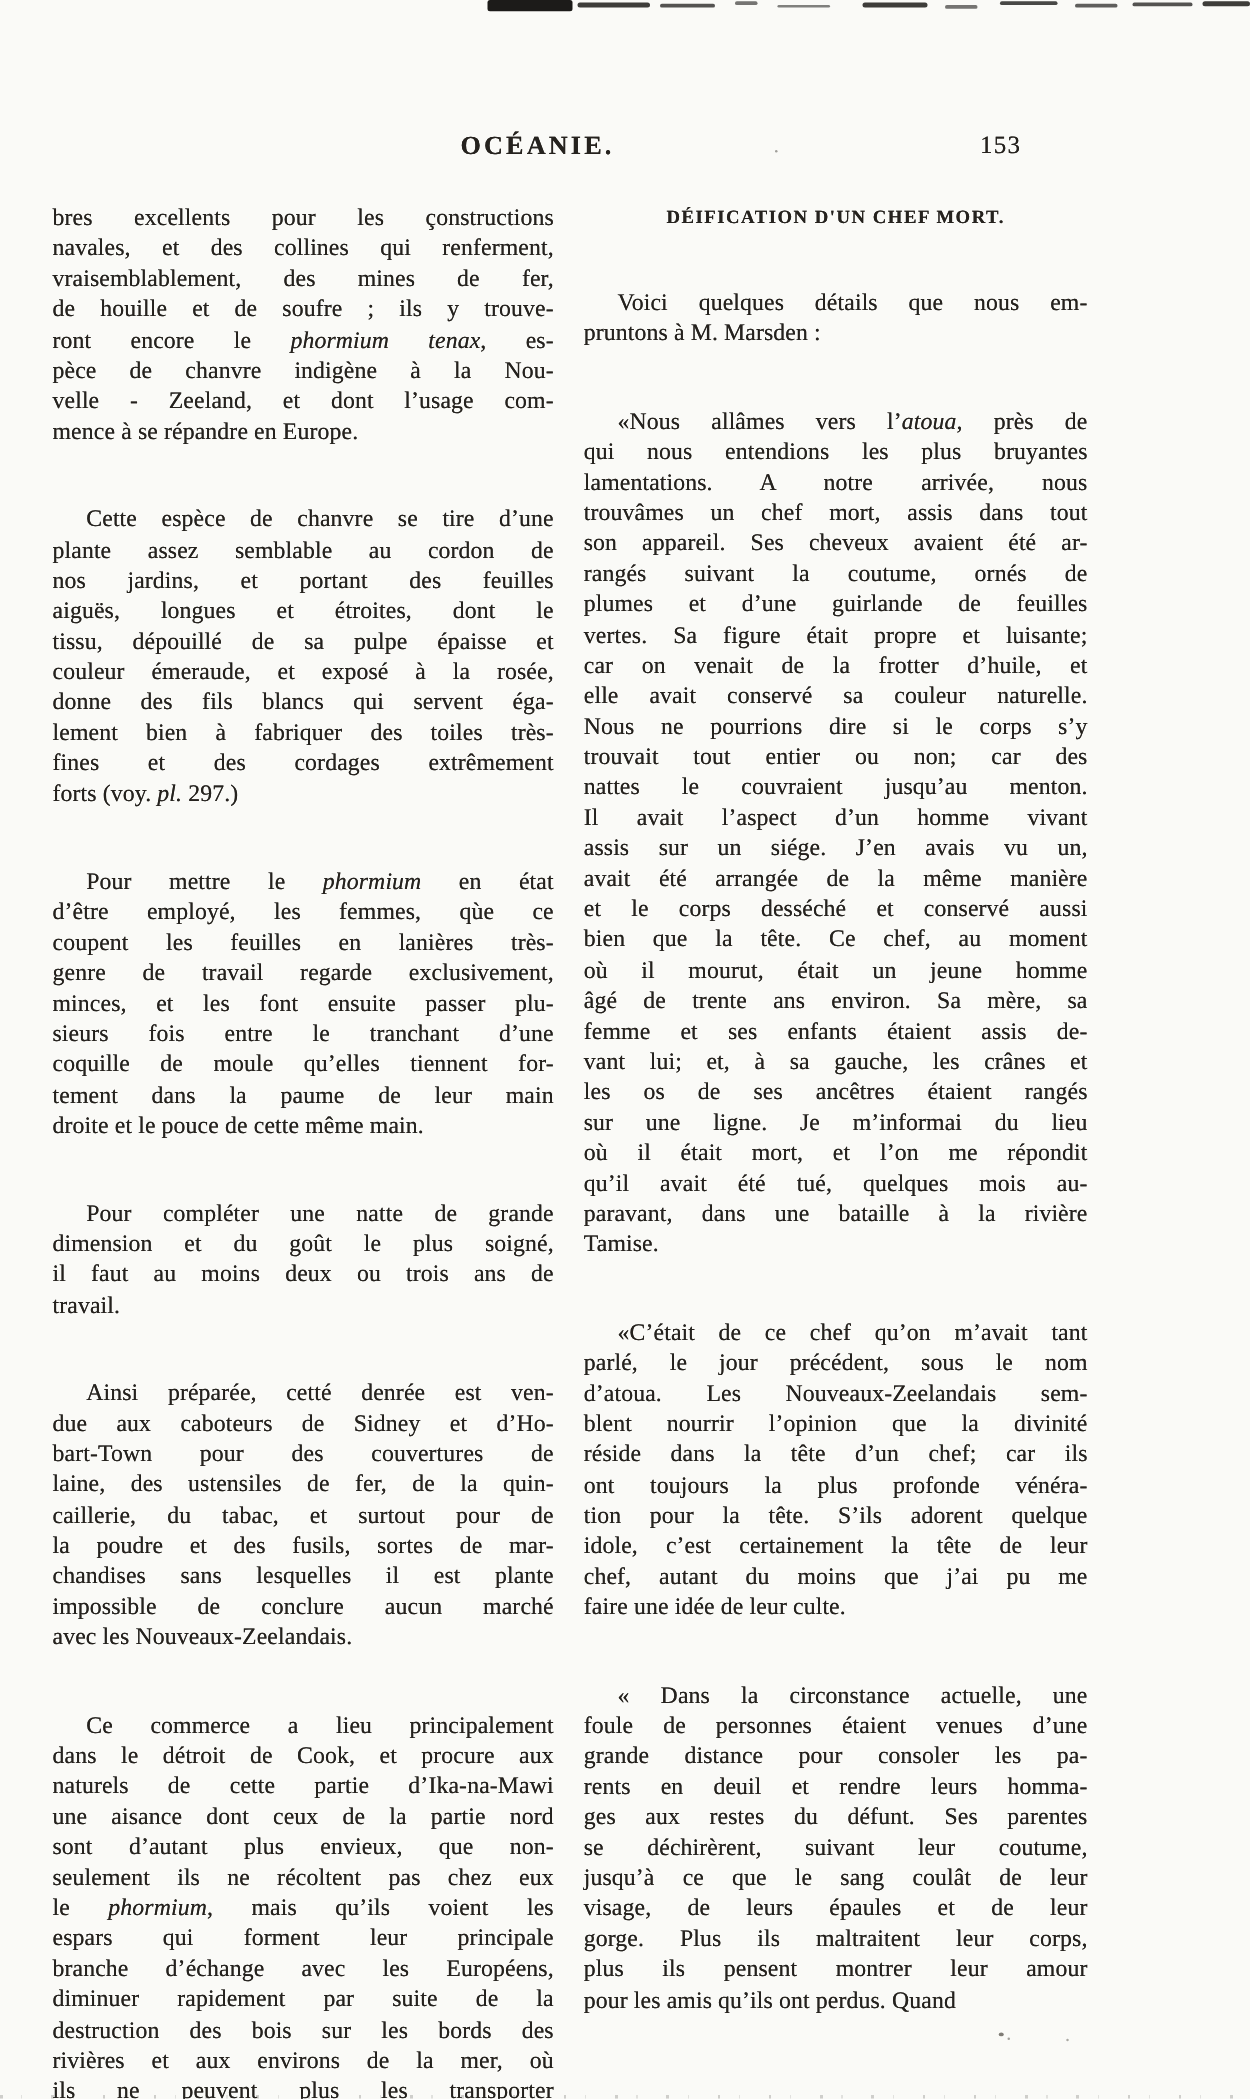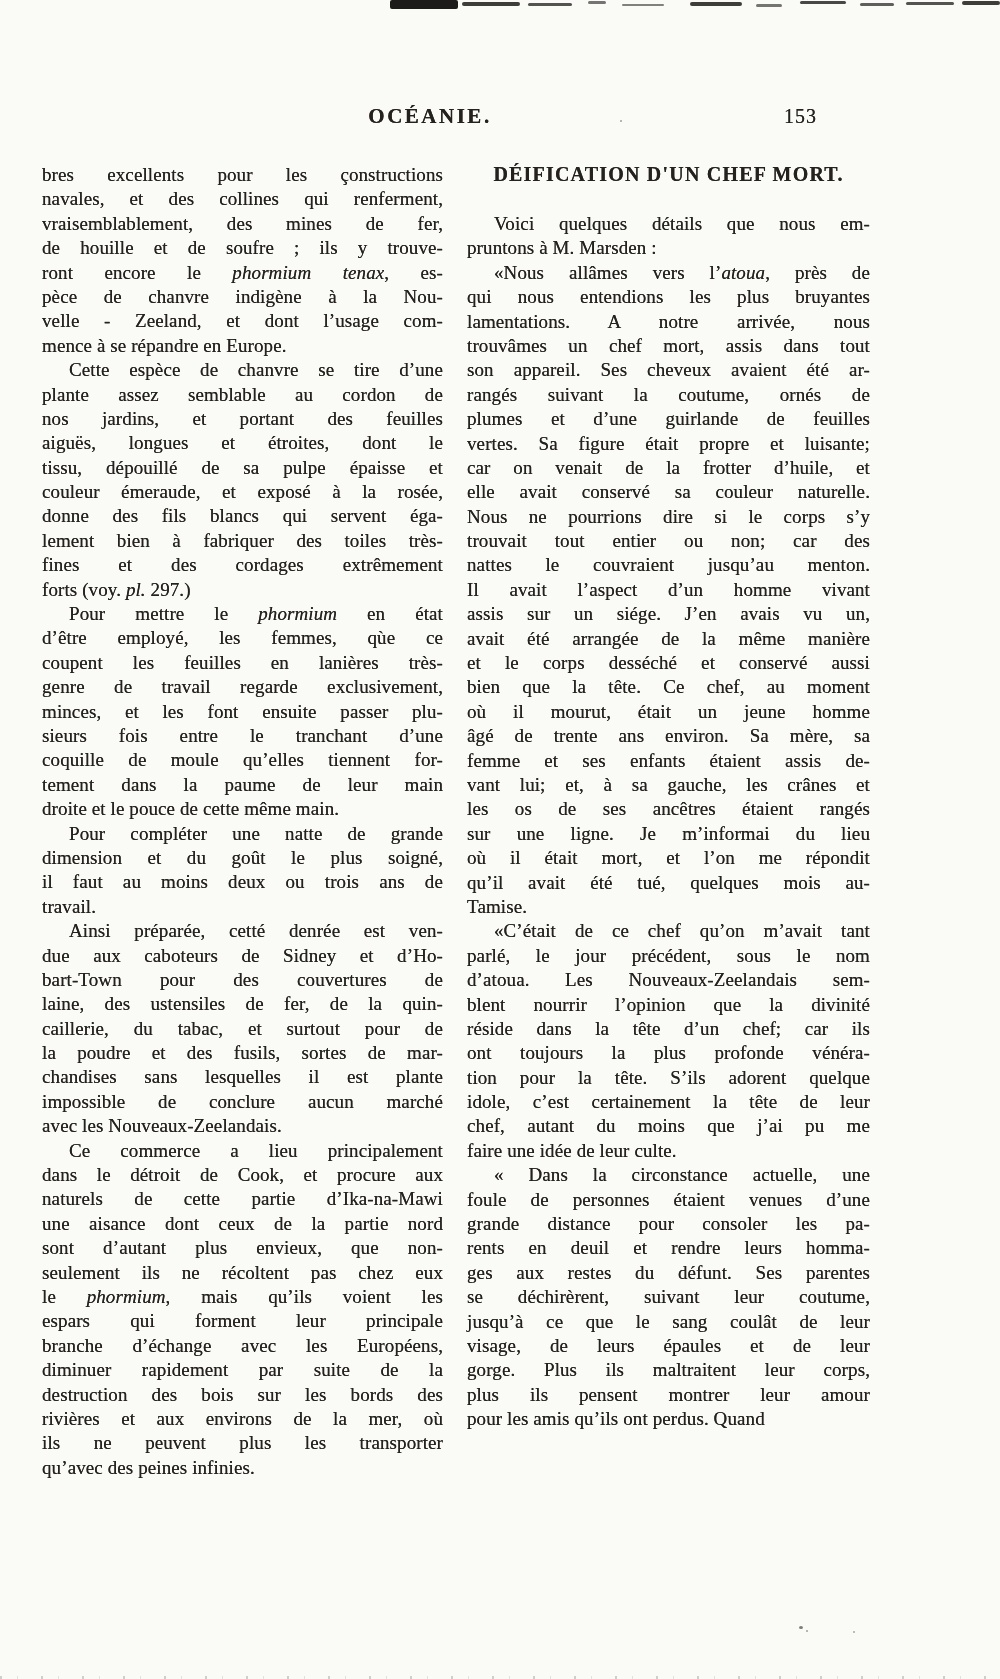--- a/index.html
+++ b/index.html
@@ -31,31 +31,31 @@
   
   .col{
     position:absolute;
     font-size:19px;line-height:24.4px;
     text-shadow:0 0 .45px rgba(37,34,30,.85);
     letter-spacing:.1px;
   }
   .col-left{left:42px;top:163px;width:401px;}
   .col-right{left:467px;top:163px;width:403px;}
   .section-heading{
-    font-size:20px;line-height:22px;letter-spacing:1.2px;
+    font-size:15px;line-height:22px;letter-spacing:1.2px;
     text-align:center;font-weight:bold;
-    margin:0 0 27px 0;white-space:nowrap;
+    margin:0 0 15px 0;white-space:nowrap;
   }
   .ln{
     text-align:justify;
     text-align-last:justify;
     height:24.4px;
     white-space:normal;
   }
-  .ln.ind{padding-left:27px;}
+  .ln.ind{padding-left:27px;margin-top:46px;}
   .ln.plast{text-align-last:left;}
   .ln i{font-style:italic;}
   
   .seg{position:absolute;background:#1c1b19;border-radius:2px;}
   .speck{position:absolute;background:#4a463f;border-radius:50%;}
   .bottom-speckles{
     position:absolute;left:0;bottom:0;width:1000px;height:3px;
     background:repeating-linear-gradient(90deg,
       rgba(45,42,38,.38) 0 2px, transparent 2px 17px,
       rgba(45,42,38,.22) 17px 18px, transparent 18px 41px);
@@ -170,20 +170,21 @@
         <div class="ln">et le corps desséché et conservé aussi</div>
         <div class="ln">bien que la tête. Ce chef, au moment</div>
         <div class="ln">où il mourut, était un jeune homme</div>
         <div class="ln">âgé de trente ans environ. Sa mère, sa</div>
         <div class="ln">femme et ses enfants étaient assis de-</div>
         <div class="ln">vant lui; et, à sa gauche, les crânes et</div>
         <div class="ln">les os de ses ancêtres étaient rangés</div>
         <div class="ln">sur une ligne. Je m’informai du lieu</div>
         <div class="ln">où il était mort, et l’on me répondit</div>
         <div class="ln">qu’il avait été tué, quelques mois au-</div>
+        <div class="ln">paravant, dans une bataille à la rivière</div>
         <div class="ln plast">Tamise.</div>
         <div class="ln ind">«C’était de ce chef qu’on m’avait tant</div>
         <div class="ln">parlé, le jour précédent, sous le nom</div>
         <div class="ln">d’atoua. Les Nouveaux-Zeelandais sem-</div>
         <div class="ln">blent nourrir l’opinion que la divinité</div>
         <div class="ln">réside dans la tête d’un chef; car ils</div>
         <div class="ln">ont toujours la plus profonde vénéra-</div>
         <div class="ln">tion pour la tête. S’ils adorent quelque</div>
         <div class="ln">idole, c’est certainement la tête de leur</div>
         <div class="ln">chef, autant du moins que j’ai pu me</div>

